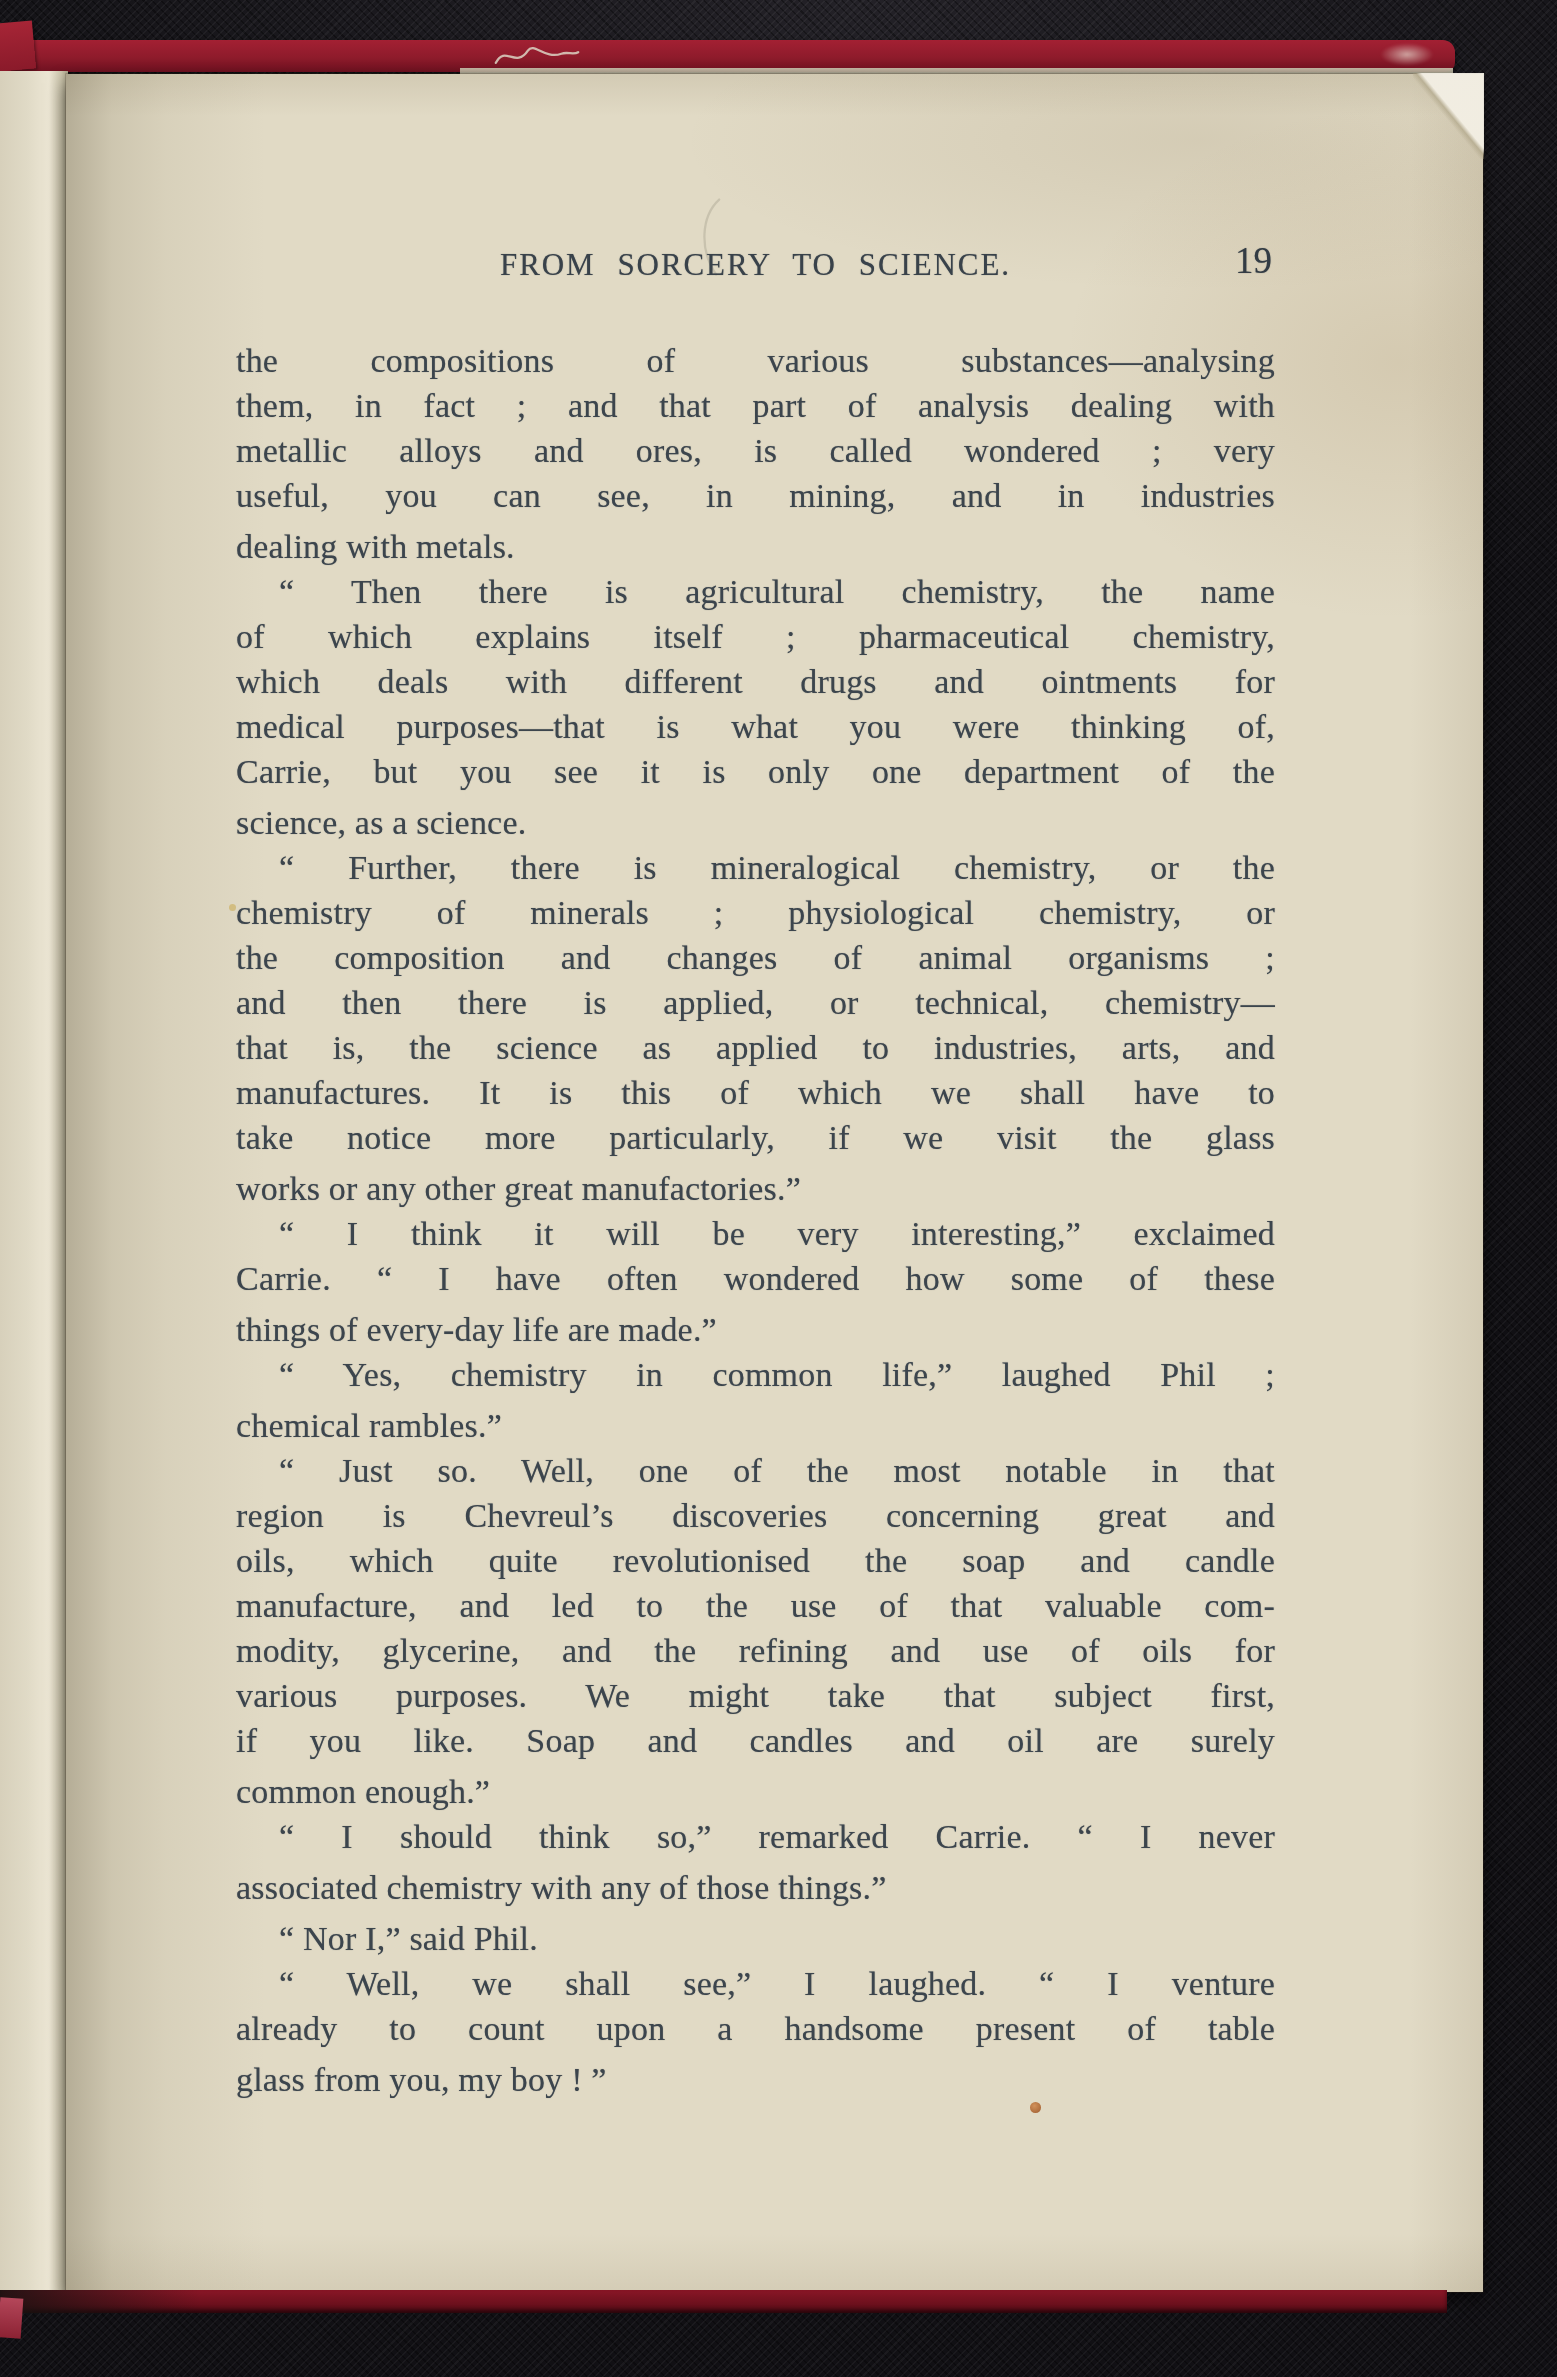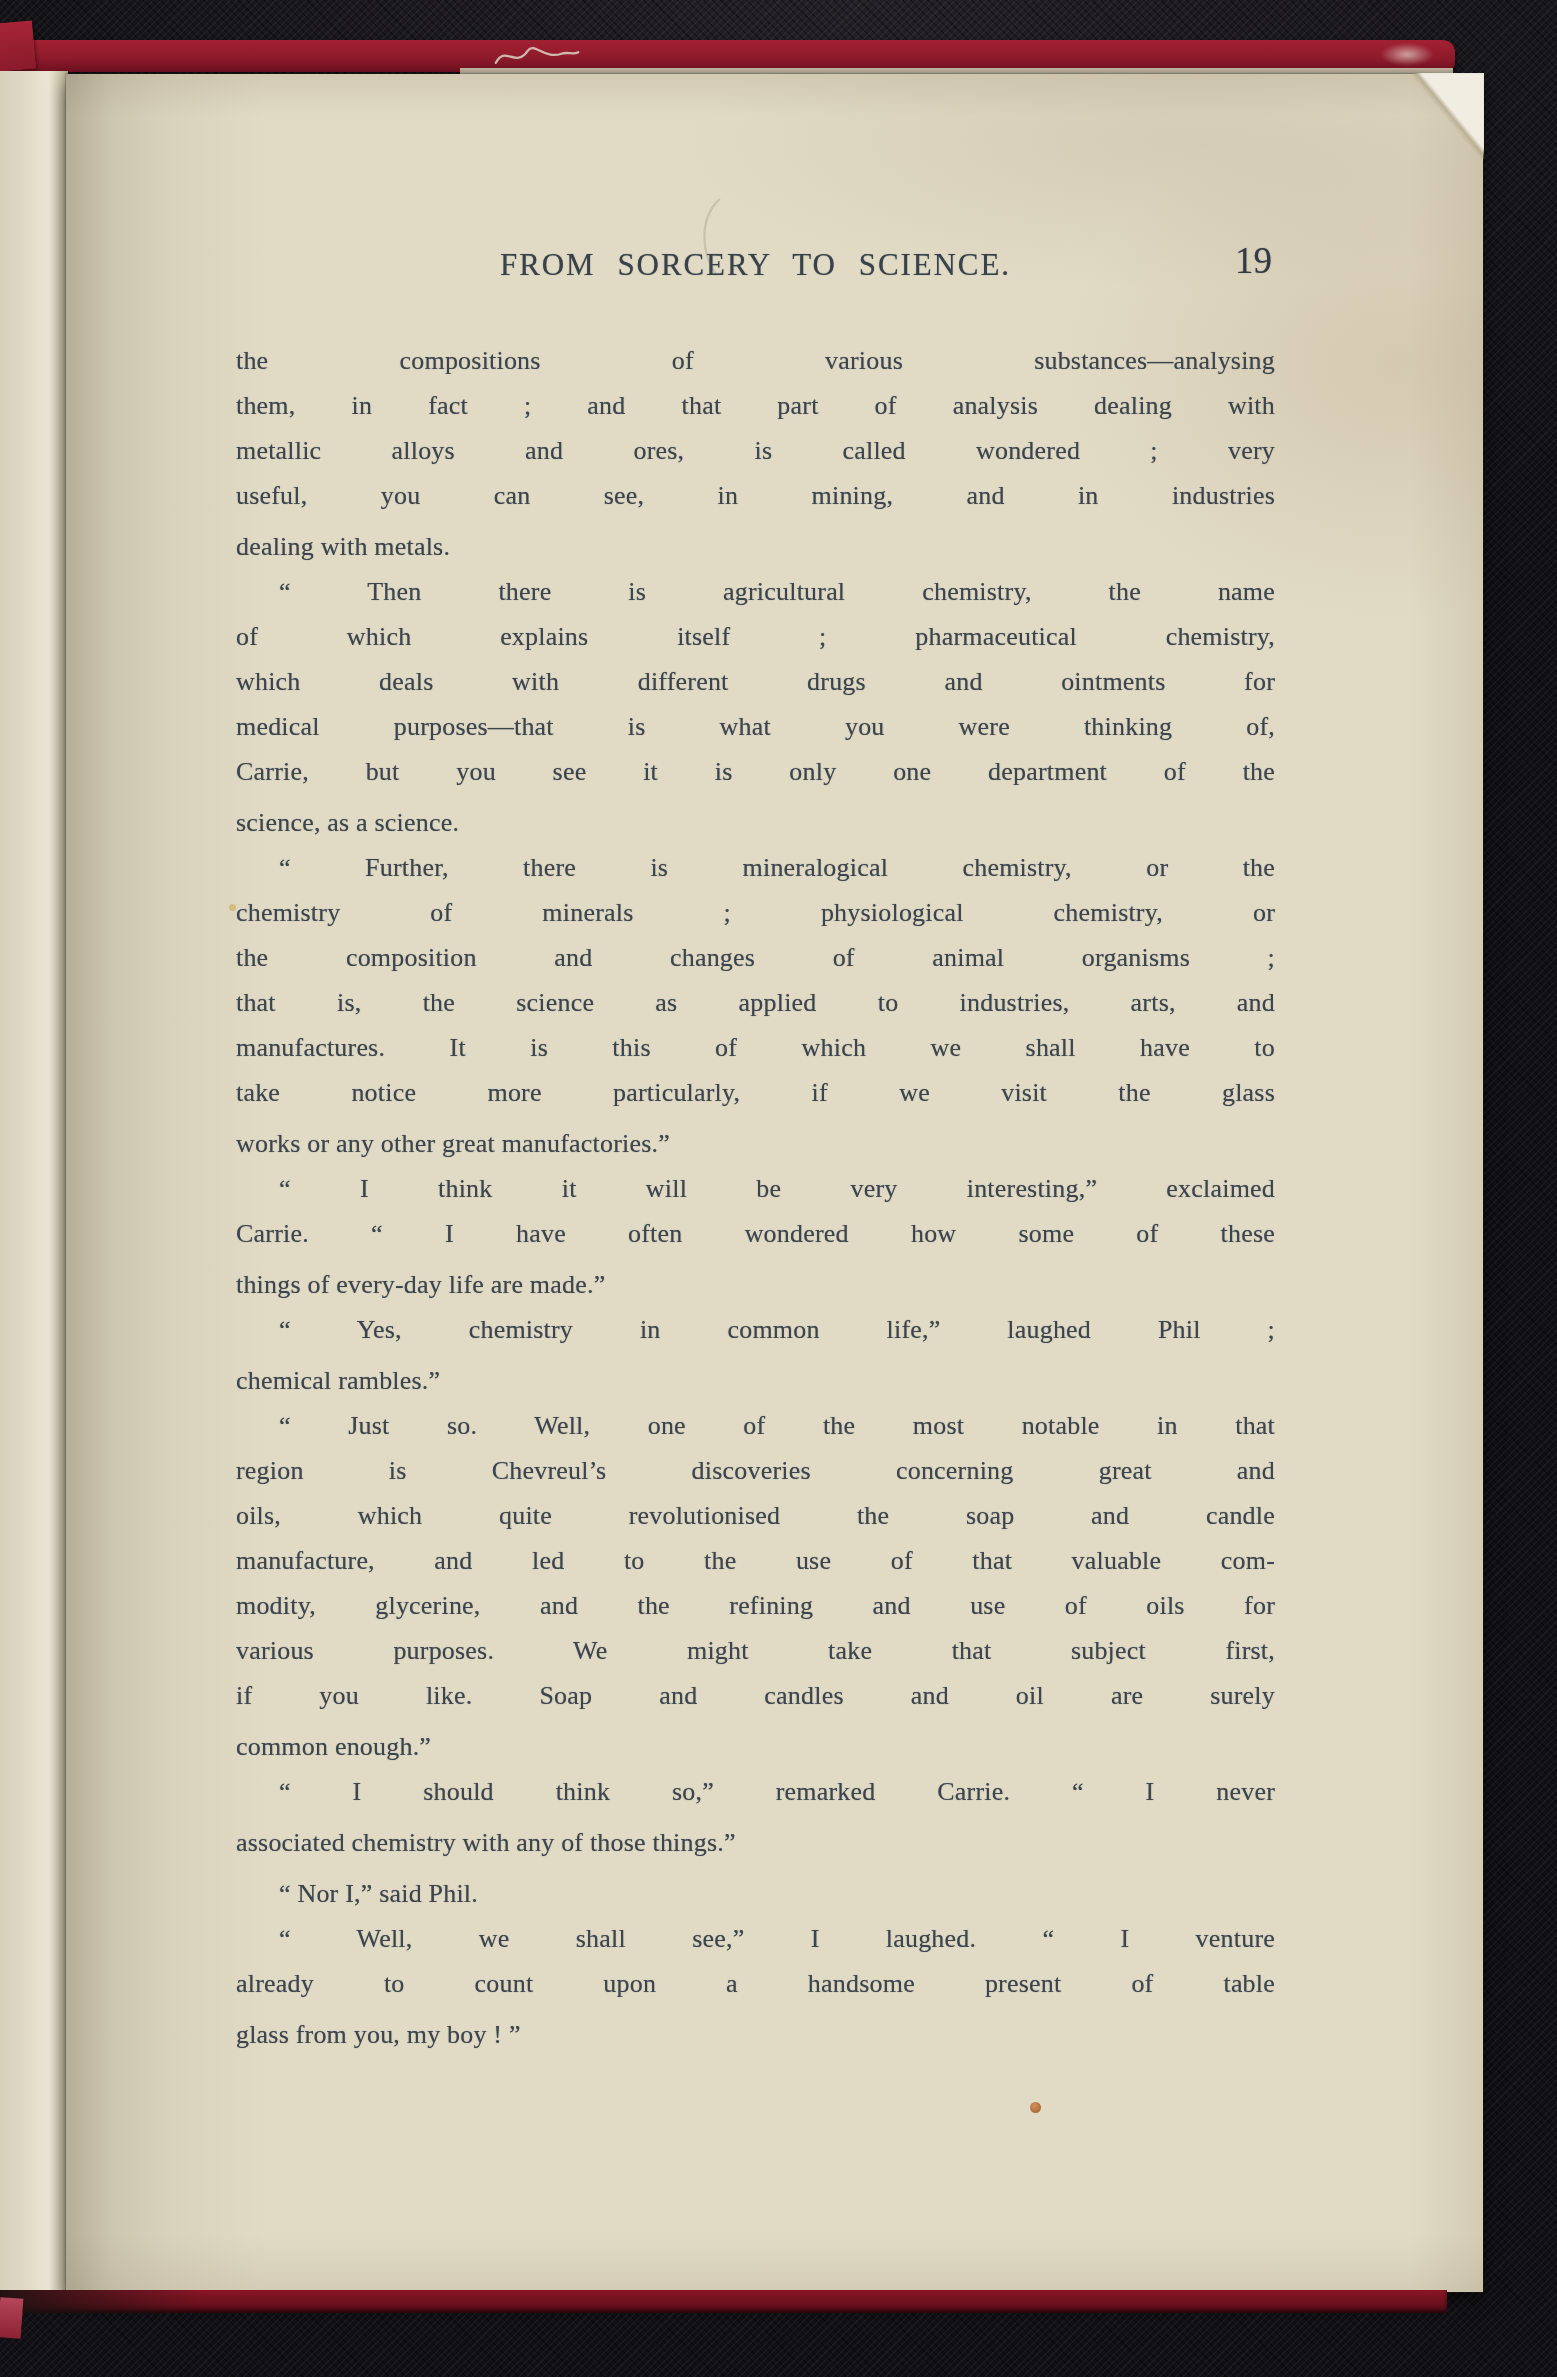--- a/index.html
+++ b/index.html
@@ -93,21 +93,21 @@
     font-family:Liberation Serif, serif;
   }
   .page-number{
     position:absolute;right:3.1px;top:-7.7px;
     font-size:37px;color:#333c44;
     text-shadow:0 0 1.1px rgba(51,60,68,0.55);
   }
   
   .text-block{
     position:absolute;left:170px;top:264px;width:1039px;
-    font-size:26px;line-height:45px;letter-spacing:0.2px;
+    font-size:34px;line-height:45px;letter-spacing:0.2px;
     color:#3c454d;
     text-shadow:0 0 1px rgba(57,66,74,0.5);
   }
   .line{text-align:justify;text-align-last:justify;}
   .line.plast{text-align-last:left;margin-top:6px;}
   .line.indent{text-indent:43px;}
   
   .fleck-orange{
     position:absolute;left:964px;top:2028px;width:10.7px;height:10.7px;border-radius:50%;
     background:radial-gradient(circle at 40% 35%, #d08a50 0%, #a25a28 80%);
@@ -161,20 +161,21 @@
         <div class="line">of which explains itself ; pharmaceutical chemistry,</div>
         <div class="line">which deals with different drugs and ointments for</div>
         <div class="line">medical purposes—that is what you were thinking of,</div>
         <div class="line">Carrie, but you see it is only one department of the</div>
         <div class="line plast">science, as a science.</div>
       </div>
       <div>
         <div class="line indent">“ Further, there is mineralogical chemistry, or the</div>
         <div class="line">chemistry of minerals ; physiological chemistry, or</div>
         <div class="line">the composition and changes of animal organisms ;</div>
+        <div class="line">and then there is applied, or technical, chemistry—</div>
         <div class="line">that is, the science as applied to industries, arts, and</div>
         <div class="line">manufactures.  It is this of which we shall have to</div>
         <div class="line">take notice more particularly, if we visit the glass</div>
         <div class="line plast">works or any other great manufactories.”</div>
       </div>
       <div>
         <div class="line indent">“ I think it will be very interesting,” exclaimed</div>
         <div class="line">Carrie.  “ I have often wondered how some of these</div>
         <div class="line plast">things of every-day life are made.”</div>
       </div>

